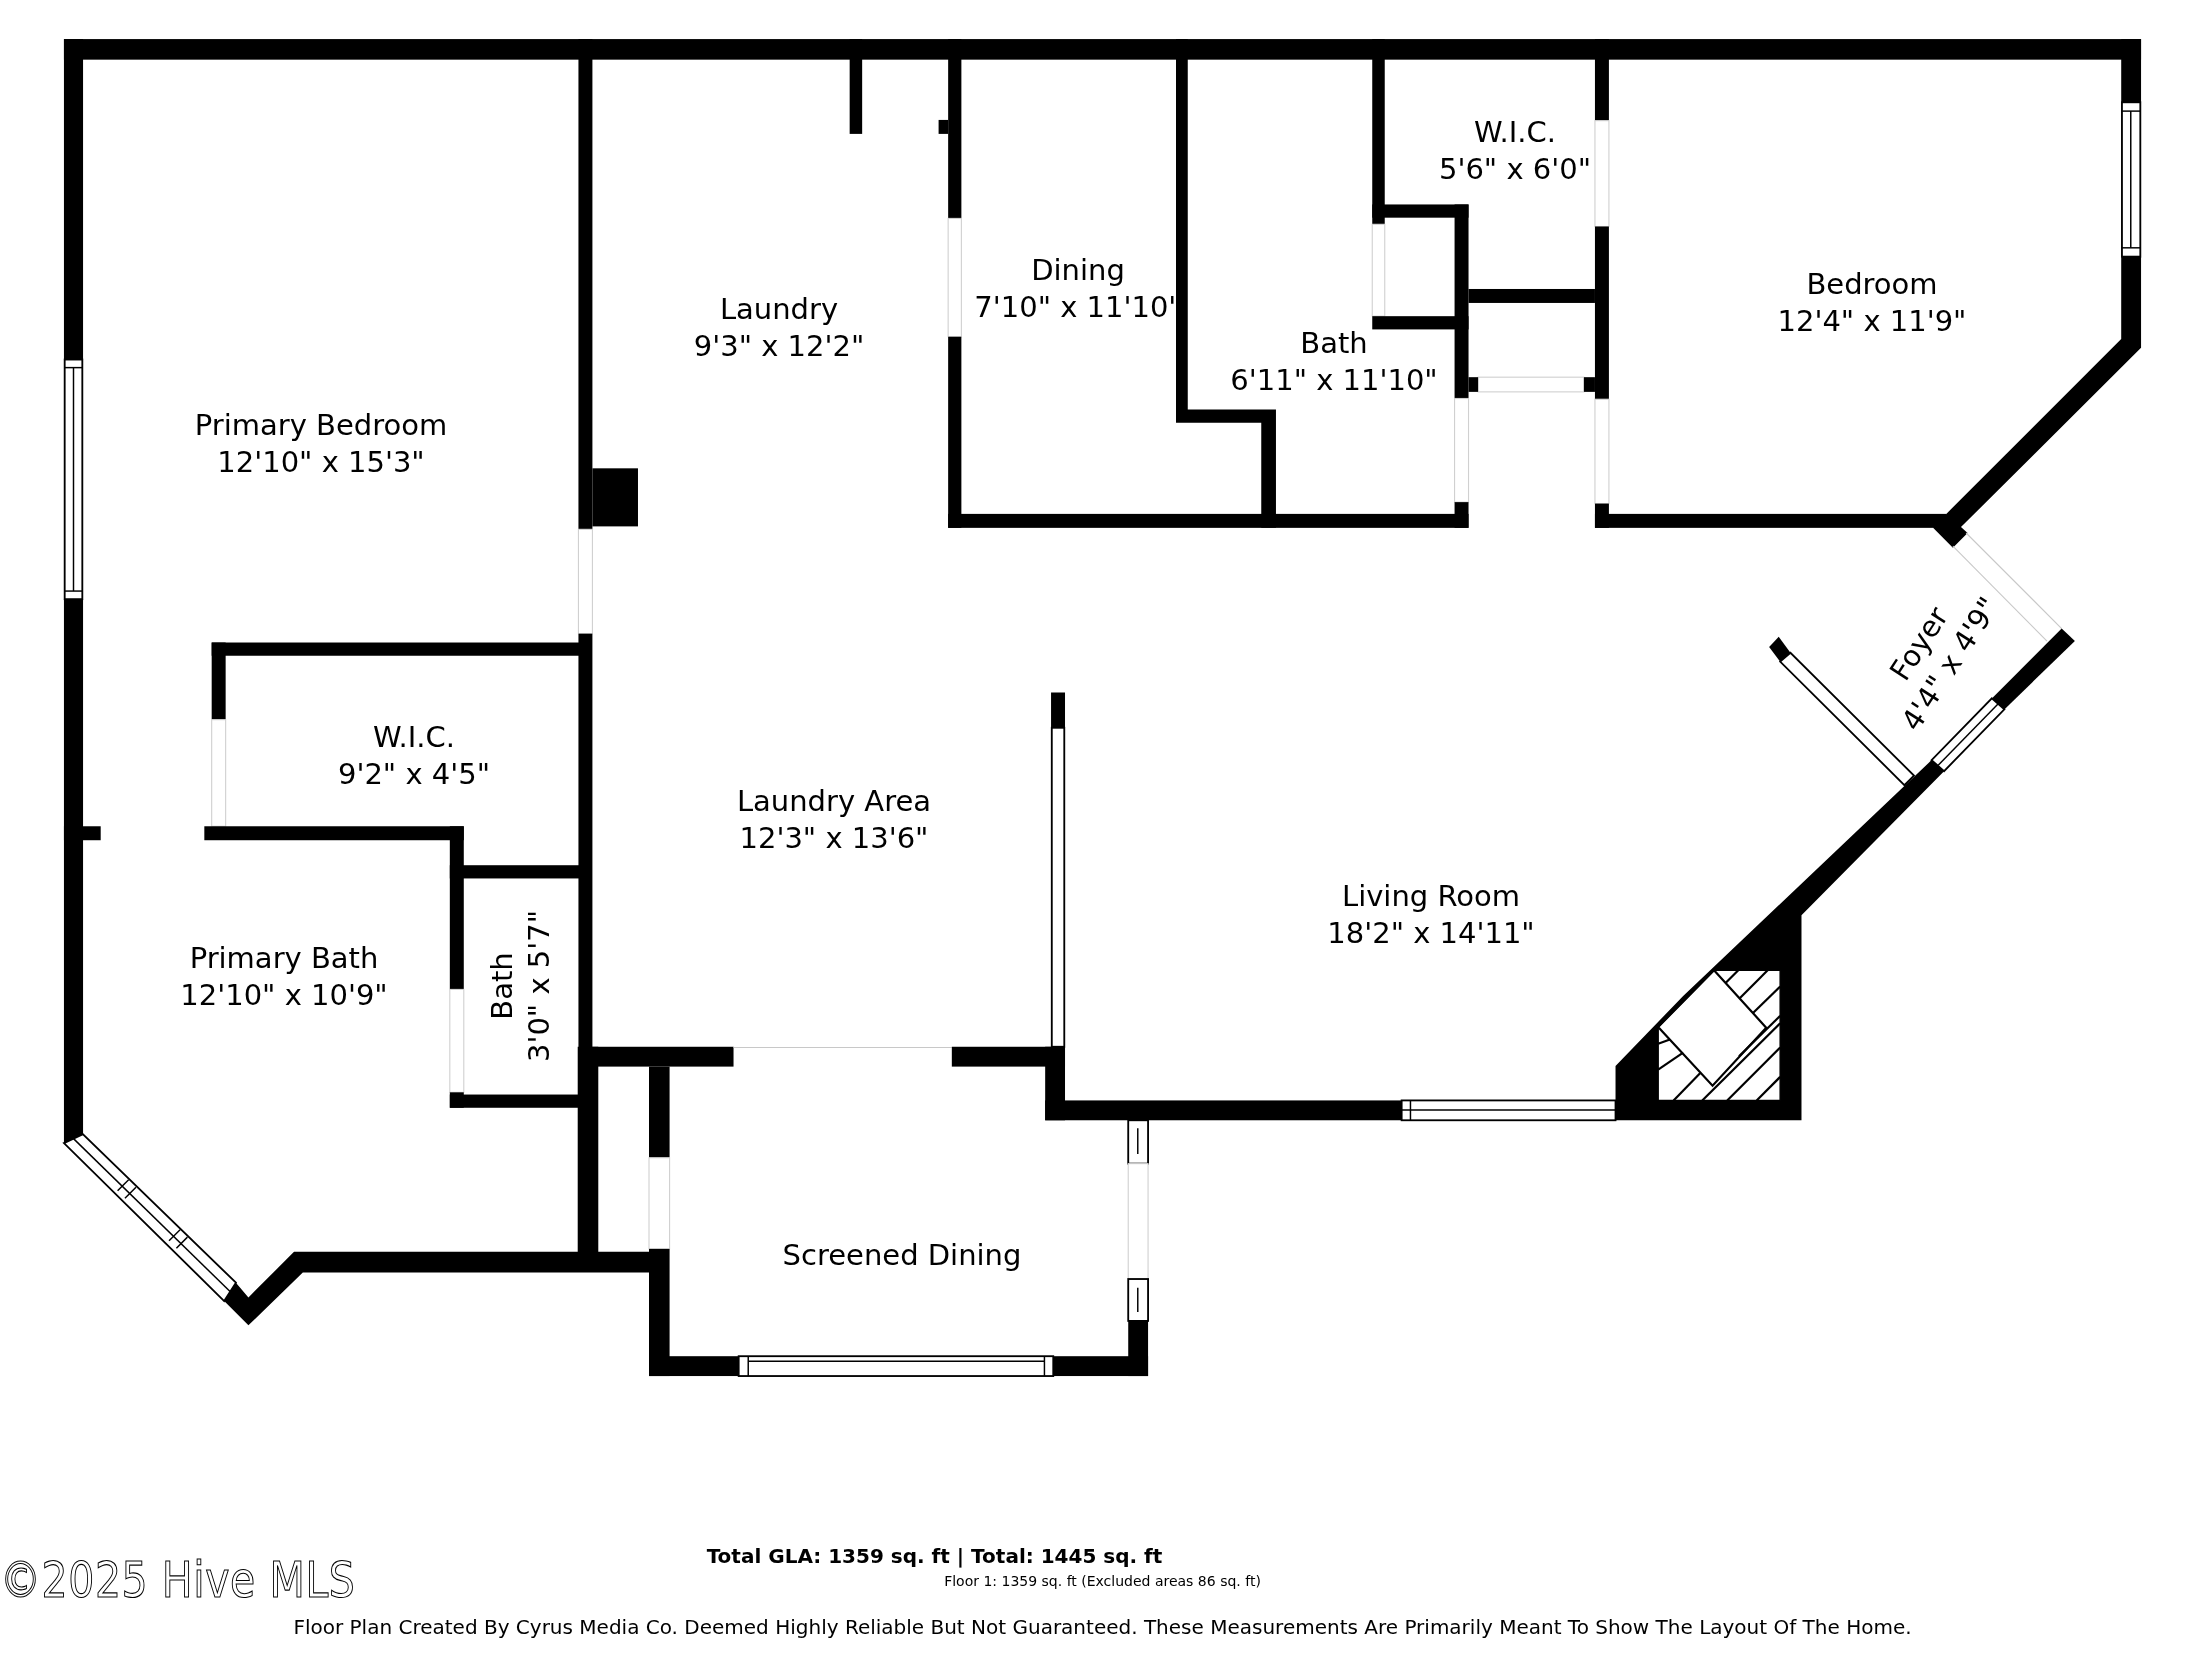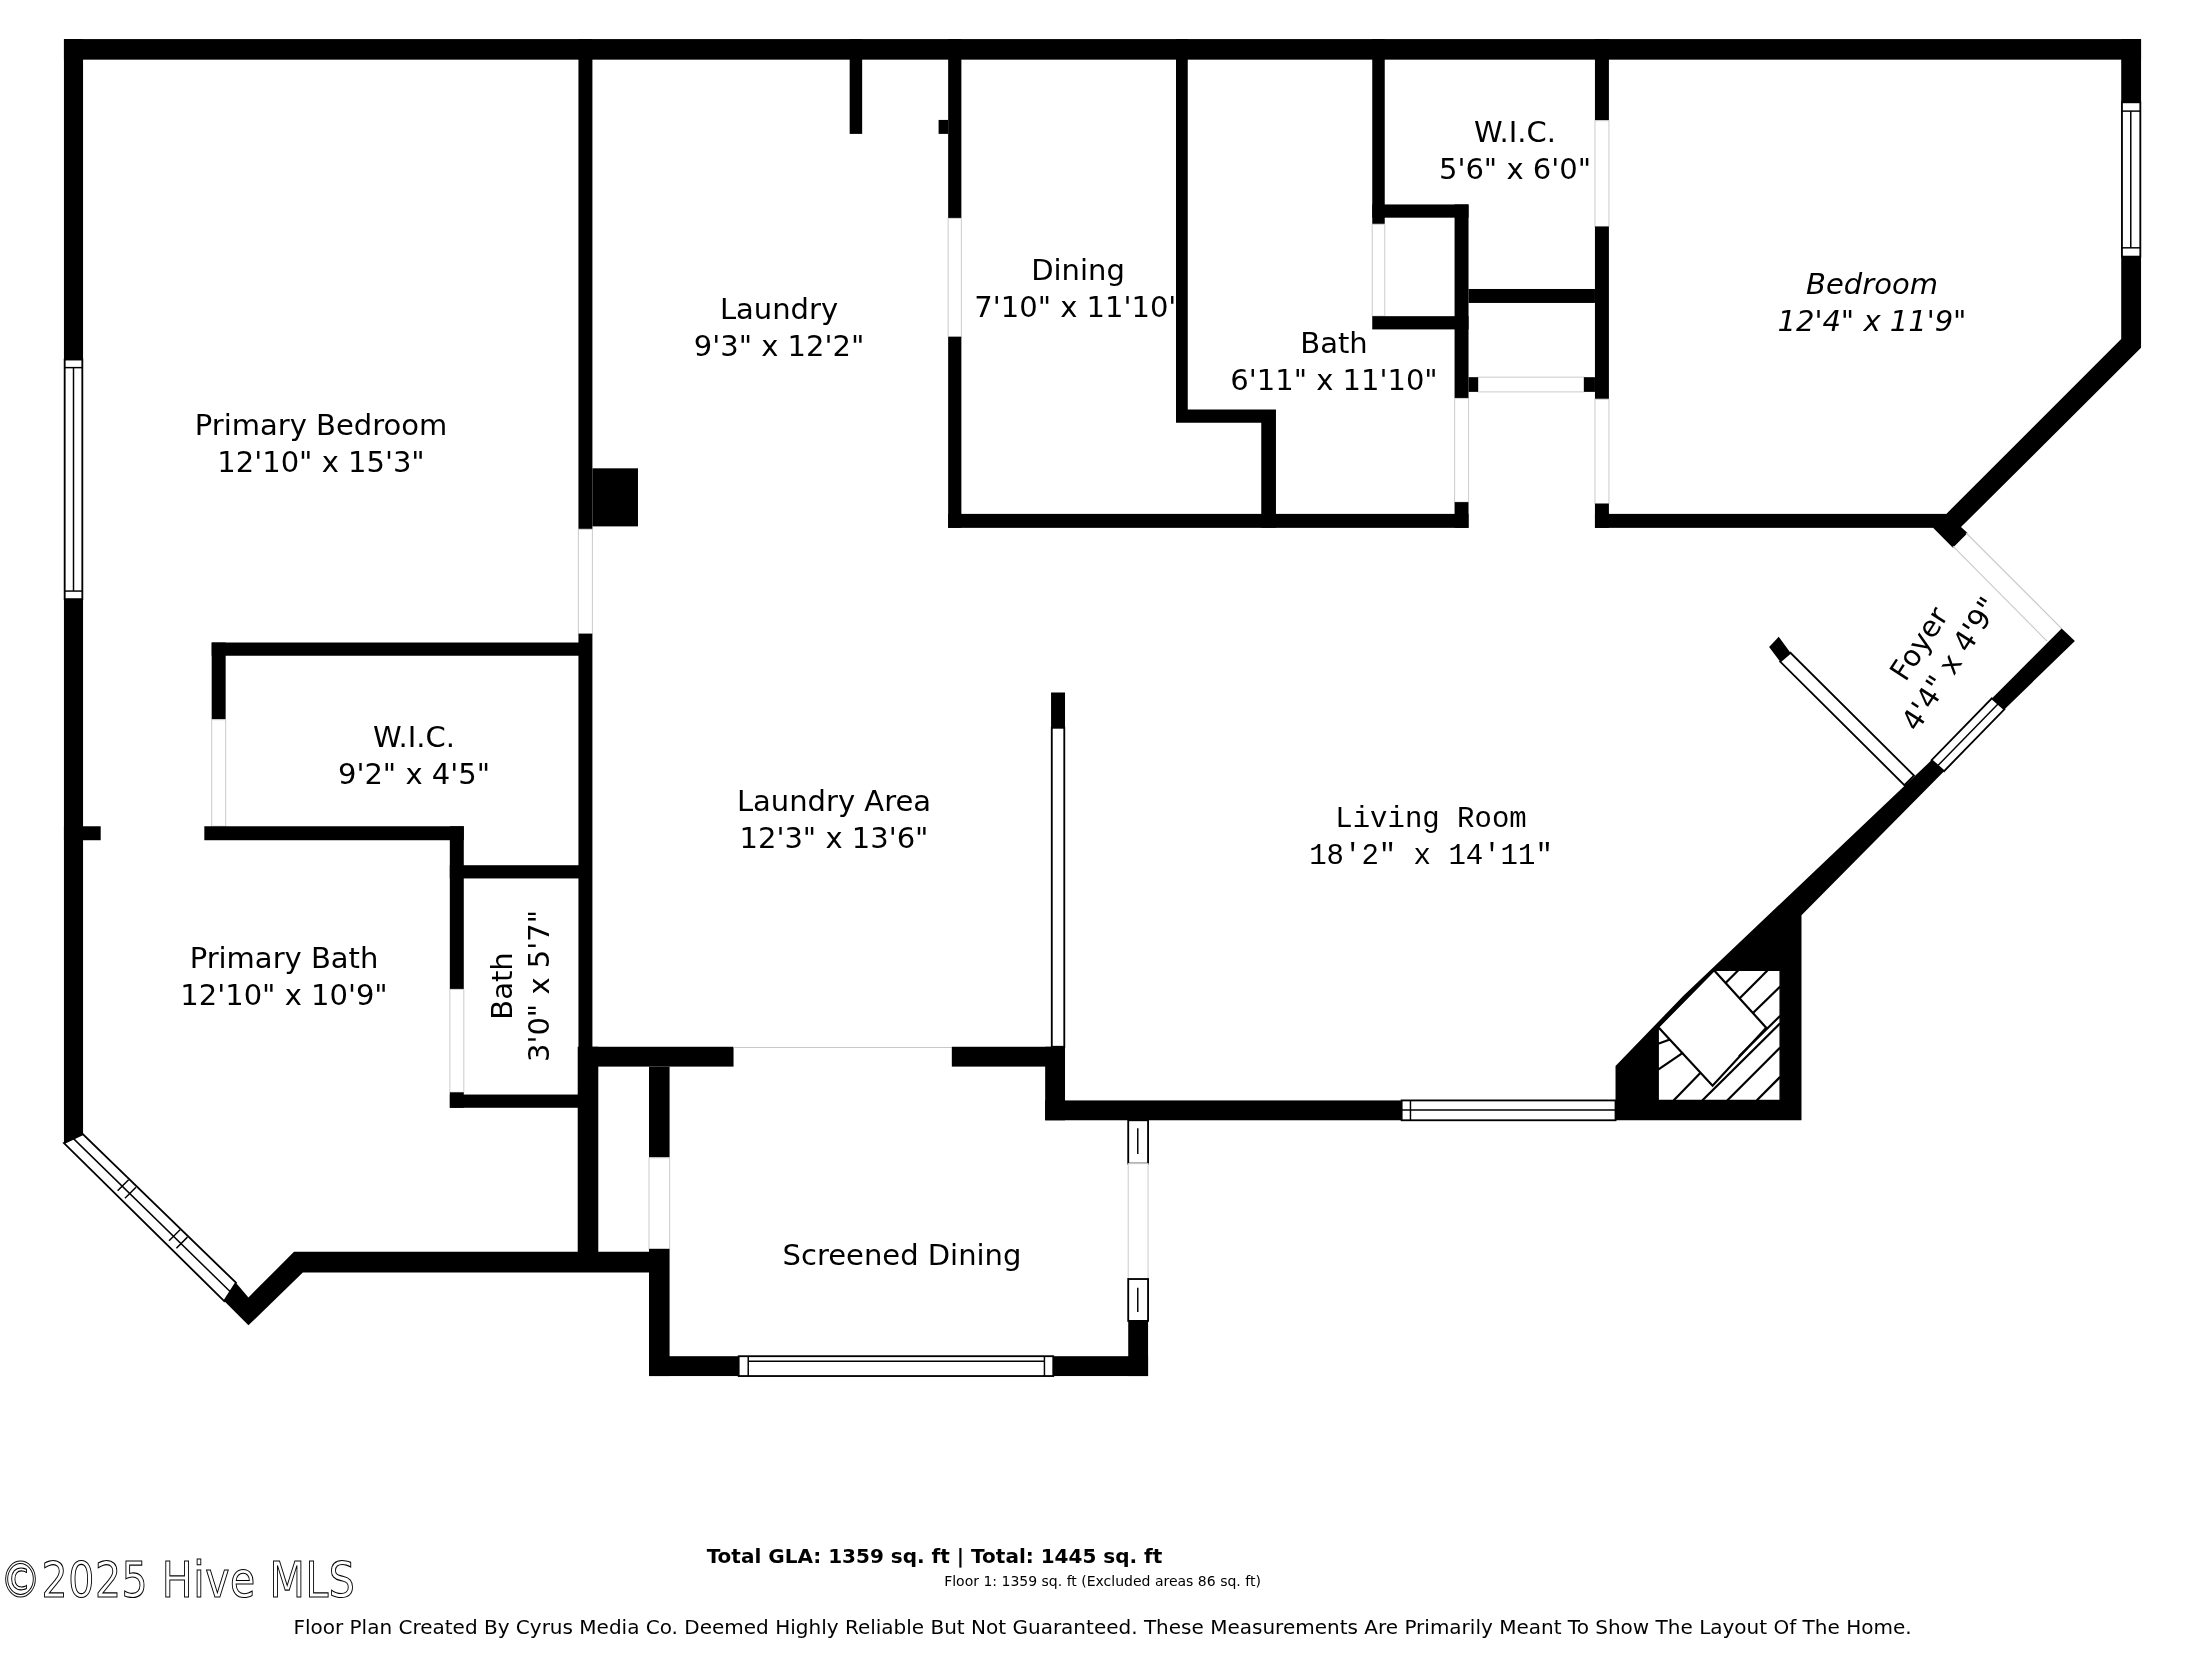--- a/index.html
+++ b/index.html
@@ -163,33 +163,33 @@
   <span class="dims">7'10" x 11'10"</span>
 </div>
 <div class="room-label" style="left:1334px;top:362px;">
   <span class="name">Bath</span>
   <span class="dims">6'11" x 11'10"</span>
 </div>
 <div class="room-label" style="left:1515px;top:151px;">
   <span class="name">W.I.C.</span>
   <span class="dims">5'6" x 6'0"</span>
 </div>
-<div class="room-label" style="left:1872px;top:303px;font-style:italic;">
+<div class="room-label" style="left:1872px;top:303px;">
   <span class="name">Bedroom</span>
   <span class="dims">12'4" x 11'9"</span>
 </div>
 <div class="room-label" style="left:414px;top:756px;">
   <span class="name">W.I.C.</span>
   <span class="dims">9'2" x 4'5"</span>
 </div>
 <div class="room-label" style="left:834px;top:820px;">
   <span class="name">Laundry Area</span>
   <span class="dims">12'3" x 13'6"</span>
 </div>
-<div class="room-label" style="left:1431px;top:838px;font-family:Liberation Mono, monospace;">
+<div class="room-label" style="left:1431px;top:915px;">
   <span class="name">Living Room</span>
   <span class="dims">18'2" x 14'11"</span>
 </div>
 <div class="room-label rot-45" style="left:1935px;top:654px;">
   <span class="name">Foyer</span>
   <span class="dims">4'4" x 4'9"</span>
 </div>
 <div class="room-label" style="left:284px;top:977px;">
   <span class="name">Primary Bath</span>
   <span class="dims">12'10" x 10'9"</span>

